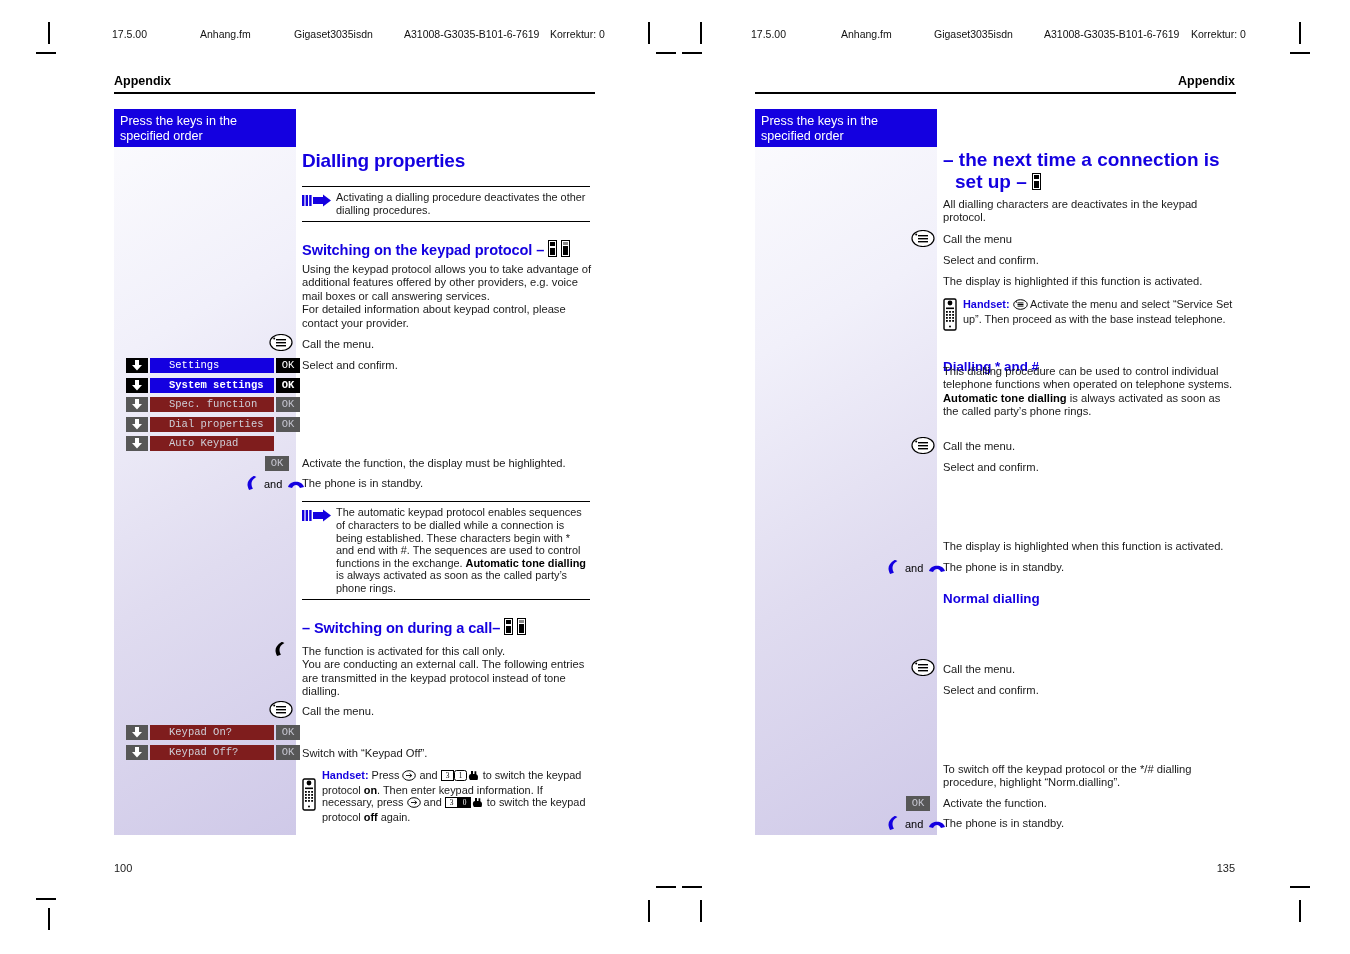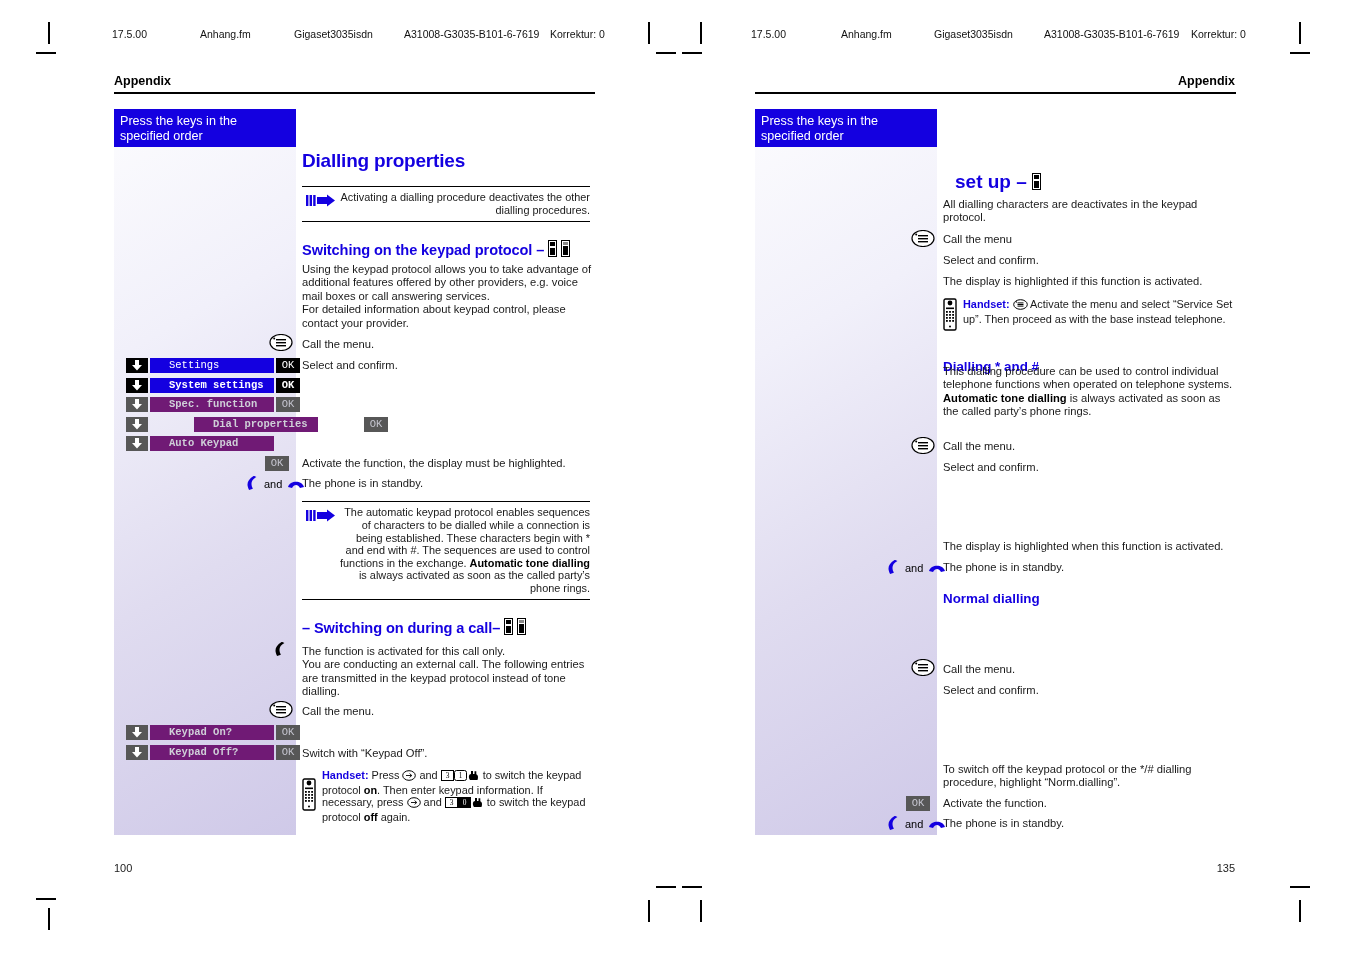--- a/index.html
+++ b/index.html
@@ -55,21 +55,21 @@
   .arrowbox.gray{background:#575757;}
   .arrowbox svg{position:absolute;left:5px;top:2px;}
   .disp{
     height:15px;box-sizing:border-box;
     font-family:"Liberation Mono","DejaVu Sans Mono",monospace;
     font-size:10.5px;line-height:15px;
     padding-left:19px;letter-spacing:0px;white-space:pre;
     margin-left:2px;
   }
   .disp.blue{background:#1400e0;color:#fff;}
-  .disp.gray{background:#701a75;color:#cfcfd8;font-weight:bold;}
+  .disp.gray{background:#7f1d1d;color:#cfcfd8;}
   .okbox{
     width:24px;height:15px;line-height:15px;text-align:center;
     font-family:"Liberation Mono","DejaVu Sans Mono",monospace;
     font-size:10.5px;
   }
   .okbox.dark{background:#000;color:#fff;}
   .okbox.gray{background:#575757;color:#c4c4ce;}
 
   
   .menukey{position:absolute;width:24px;height:17px;}
@@ -89,21 +89,21 @@
   h2.sub2{
     font-size:13.4px;color:#1400e0;font-weight:bold;margin:0;
   }
   h1.big{
     font-size:19px;color:#1400e0;font-weight:bold;margin:0;line-height:22px;
   }
   p.tx{margin:0;}
   b{font-weight:bold;color:#000;}
 
   
-  .note{position:absolute;text-align:right;}
+  .note{position:absolute;}
   .note .rule{height:1.4px;background:#000;width:100%;}
   .note .body{display:flex;padding:4px 0 4px 0;}
   .note .txt{font-size:10.9px;line-height:12.6px;color:#1a1a1a;}
 
   
   .hsnote{position:absolute;display:flex;}
   .hsnote .txt{font-size:10.9px;line-height:12.7px;color:#1a1a1a;}
   .hsnote .txt b.blue{color:#1400e0;}
 
   .pageno{position:absolute;font-size:11px;color:#222;}
@@ -183,21 +183,21 @@
       </div>
       <div class="keyrow" style="left: 126px; top: 397px;">
         <span class="arrowbox gray">
           <svg width="12" height="11" viewBox="0 0 12 11">
             <path d="M4 0 L8 0 L8 5 L11 5 L6 10.5 L1 5 L4 5 Z" fill="#ffffff"></path>
           </svg>
         </span>
         <span class="disp gray" style="width: 124px;">Spec. function</span>
         <span class="okbox gray" style="margin-left: 2px;">OK</span>
       </div>
-      <div class="keyrow" style="left: 126px; top: 416.5px; gap: 44px;">
+      <div class="keyrow" style="left: 126px; top: 416.5px;">
         <span class="arrowbox gray">
           <svg width="12" height="11" viewBox="0 0 12 11">
             <path d="M4 0 L8 0 L8 5 L11 5 L6 10.5 L1 5 L4 5 Z" fill="#ffffff"></path>
           </svg>
         </span>
         <span class="disp gray" style="width: 124px;">Dial properties</span>
         <span class="okbox gray" style="margin-left: 2px;">OK</span>
       </div>
       <div class="keyrow" style="left: 126px; top: 436px;">
         <span class="arrowbox gray">
@@ -392,21 +392,21 @@
 
   <div class="chaptitle" style="right:115px;top:74px;">Appendix</div>
   <div class="chaprule" style="left:80px;top:92px;width:481px;"></div>
 
   <div class="sidebar" style="left:80px;top:109px;height:726px;">
     <div class="sidebar-head"><span style="white-space:pre-line">Press the keys in the
 specified order</span></div>
   </div>
 
   <h1 class="big" style="position:absolute;left:268px;top:149px;width:300px;">
-    <br>
+    <span>– the next time a connection is</span><br>
     <span style="display:inline-block;padding-left:12px;text-align:center;"><span>set up – </span><span class="inlinekey"><svg width="9" height="17" viewBox="0 0 9 17">
             <rect x="0.5" y="0.5" width="8" height="16" fill="#fff" stroke="#000"></rect>
             <rect x="2" y="2" width="5" height="4" fill="#000"></rect>
             <rect x="2" y="8" width="5" height="7" fill="#000"></rect>
           </svg></span></span>
   </h1>
 
   <p class="tx col" style="left:268px;top:198px;width:292px;">All dialling characters are deactivates in the keypad protocol.</p>
 
   <div class="menukey" style="left:236px;top:230px;">

